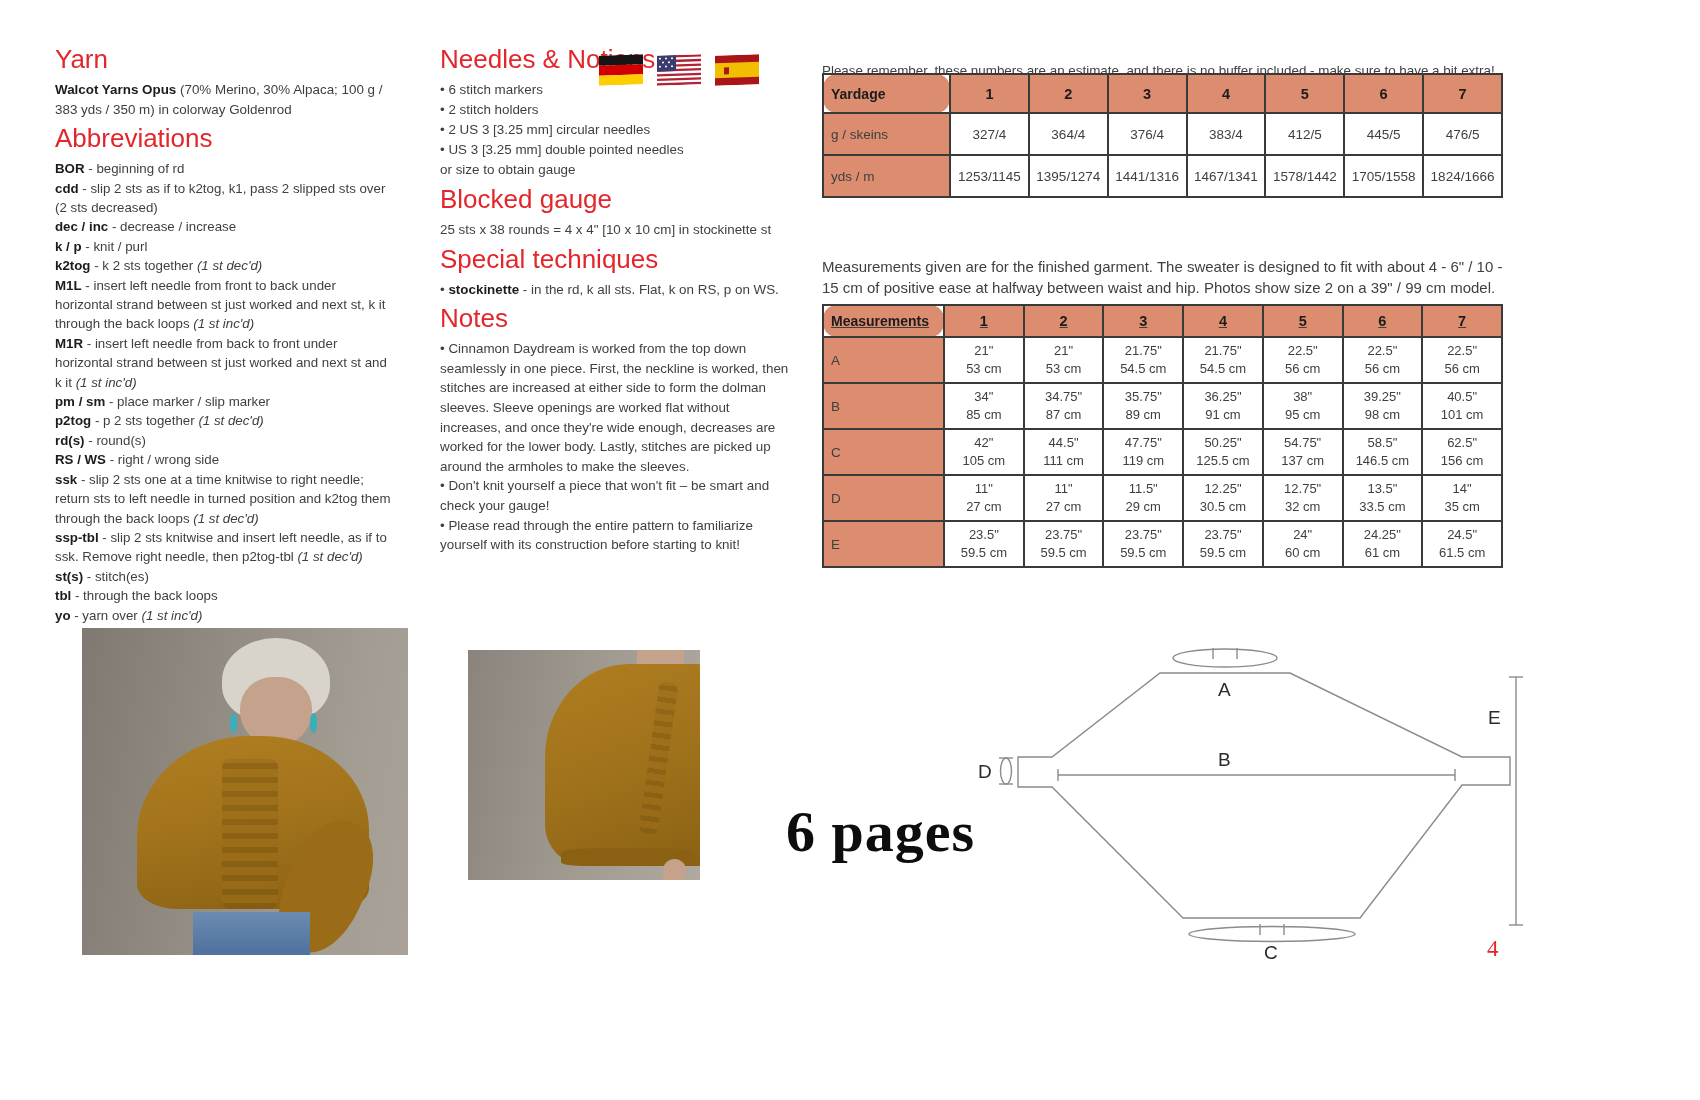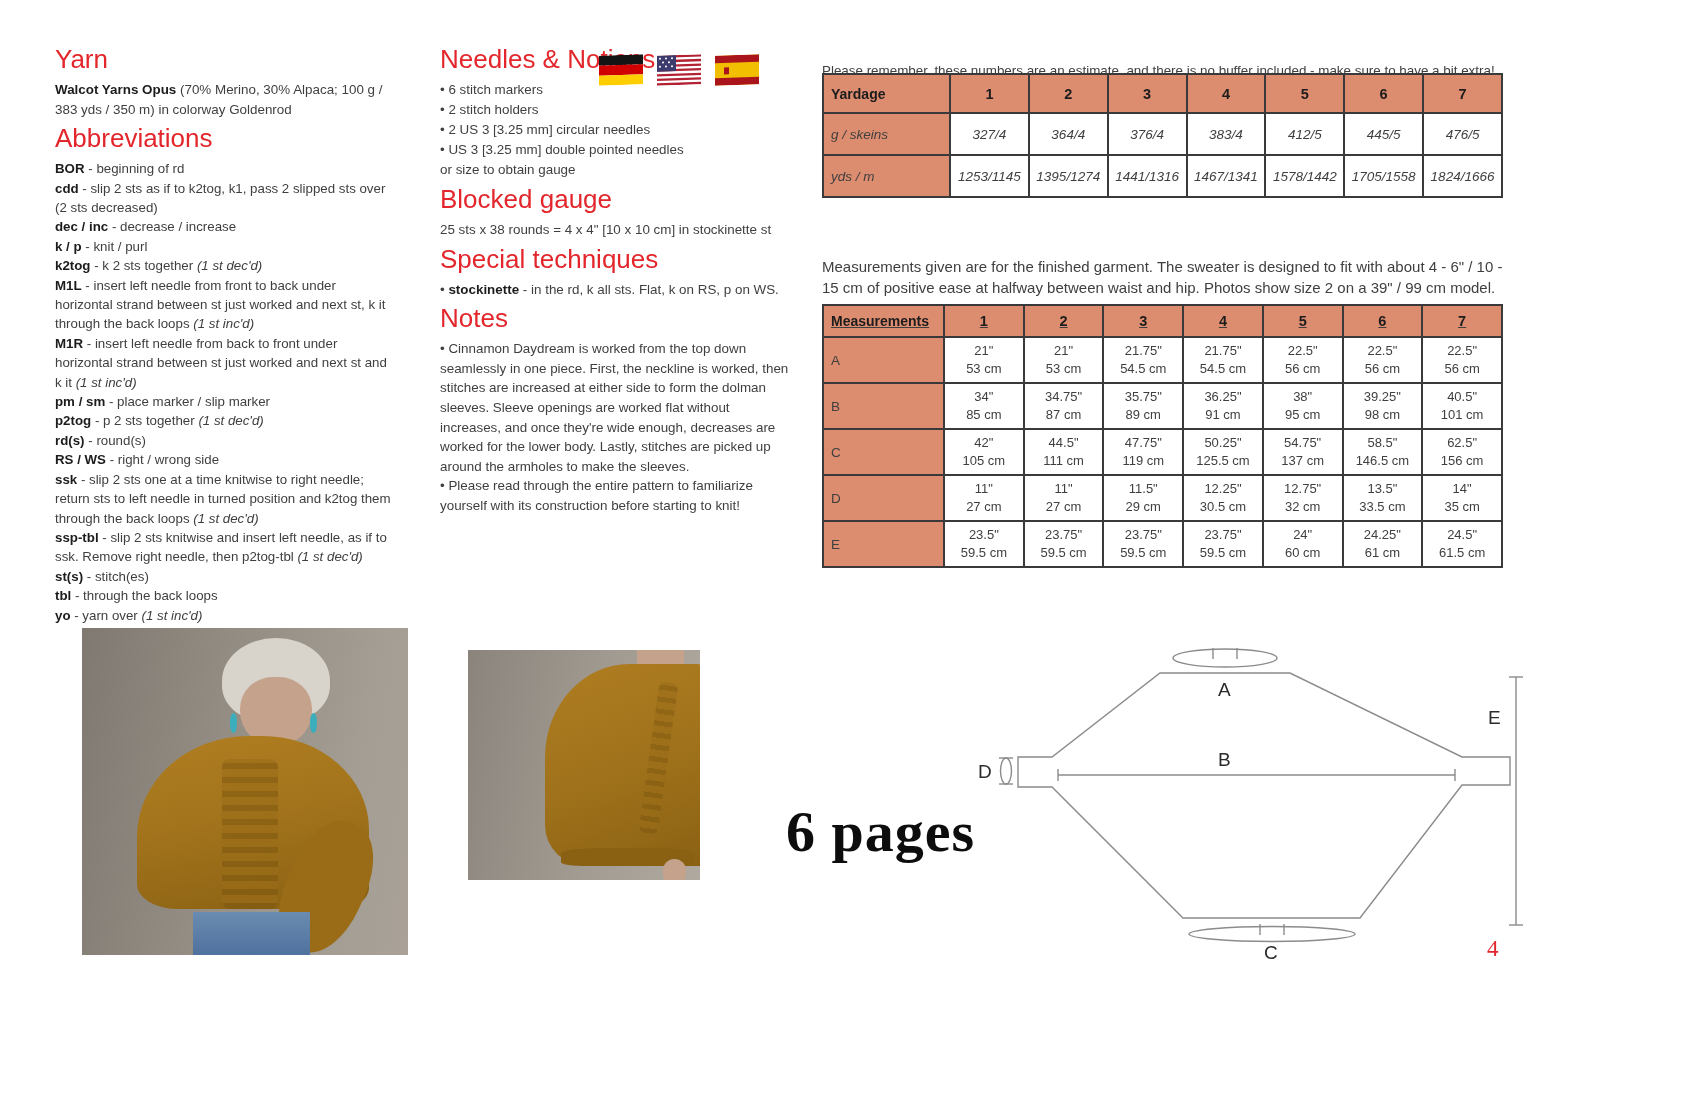--- a/index.html
+++ b/index.html
@@ -23,25 +23,25 @@
   .flag{width:44px;height:30px;display:block;transform:skewY(-2deg);}
 
   .rc-note{position:absolute;left:822px;top:50px;width:700px;font-size:13.4px;}
   .meas-intro{position:absolute;left:822px;top:242px;width:690px;font-size:15px;line-height:20.5px;}
 
   table.tbl{border-collapse:collapse;table-layout:fixed;position:absolute;background:#fff;}
   table.tbl td,table.tbl th{border:2px solid var(--border);padding:0;text-align:center;vertical-align:middle;
      font-size:13.5px;color:var(--ink);font-weight:400;}
   .salmon{background:var(--salmon);}
   .h-label{text-align:left !important;padding-left:7px !important;font-weight:700 !important;
-     color:var(--bold-ink) !important;font-size:14px !important;}
+     color:var(--bold-ink) !important;font-size:14px !important;border-radius:14px;}
   .h-size{font-weight:700 !important;color:var(--bold-ink) !important;font-size:14.5px !important;}
   .r-label{text-align:left !important;padding-left:7px !important;}
   .tbl-yardage{left:822px;top:73px;width:681px;}
-  .tbl-yardage tr.hdr{height:39px;} .tbl-yardage tr.dat{height:42px;font-style:italic;}
+  .tbl-yardage tr.hdr{height:39px;} .tbl-yardage tr.dat{height:42px;}
   .tbl-meas{left:822px;top:304px;width:681px;}
   .tbl-meas tr.hdr{height:32px;text-decoration:underline;} .tbl-meas tr.dat{height:46px;}
   .m-in,.m-cm{font-size:13px;line-height:18.5px;}
 
   .photo{position:absolute;overflow:hidden;}
   .photo1{left:82px;top:628px;width:326px;height:327px;
      background:linear-gradient(100deg,#7f7971 0%,#938d84 42%,#a39d94 78%,#aaa298 100%);}
   .photo2{left:468px;top:650px;width:232px;height:230px;
      background:linear-gradient(100deg,#8a847c 0%,#a19b92 55%,#afa9a0 100%);}
   .blob{position:absolute;}
@@ -95,20 +95,21 @@
 
   <h2 class="heading sect">Blocked gauge</h2>
   <p class="body-text">25 sts x 38 rounds = 4 x 4" [10 x 10 cm] in stockinette st</p>
 
   <h2 class="heading sect">Special techniques</h2>
   <p class="body-text"><span>• </span><b>stockinette</b><span> - in the rd, k all sts. Flat, k on RS, p on WS.</span></p>
 
   <h2 class="heading sect">Notes</h2>
   <div>
     <p class="body-text">• Cinnamon Daydream is worked from the top down seamlessly in one piece. First, the neckline is worked, then stitches are increased at either side to form the dolman sleeves. Sleeve openings are worked flat without increases, and once they're wide enough, decreases are worked for the lower body. Lastly, stitches are picked up around the armholes to make the sleeves.</p>
+    <p class="body-text">• Don't knit yourself a piece that won't fit – be smart and check your gauge!</p>
     <p class="body-text">• Please read through the entire pattern to familiarize yourself with its construction before starting to knit!</p>
   </div>
 </section>
 
 <div class="flags">
   <svg class="flag" viewBox="0 0 44 30">
     <rect x="0" y="0" width="44" height="10" fill="#141414"></rect>
     <rect x="0" y="10" width="44" height="10" fill="#d00000"></rect>
     <rect x="0" y="20" width="44" height="10" fill="#ffce00"></rect>
   </svg>

